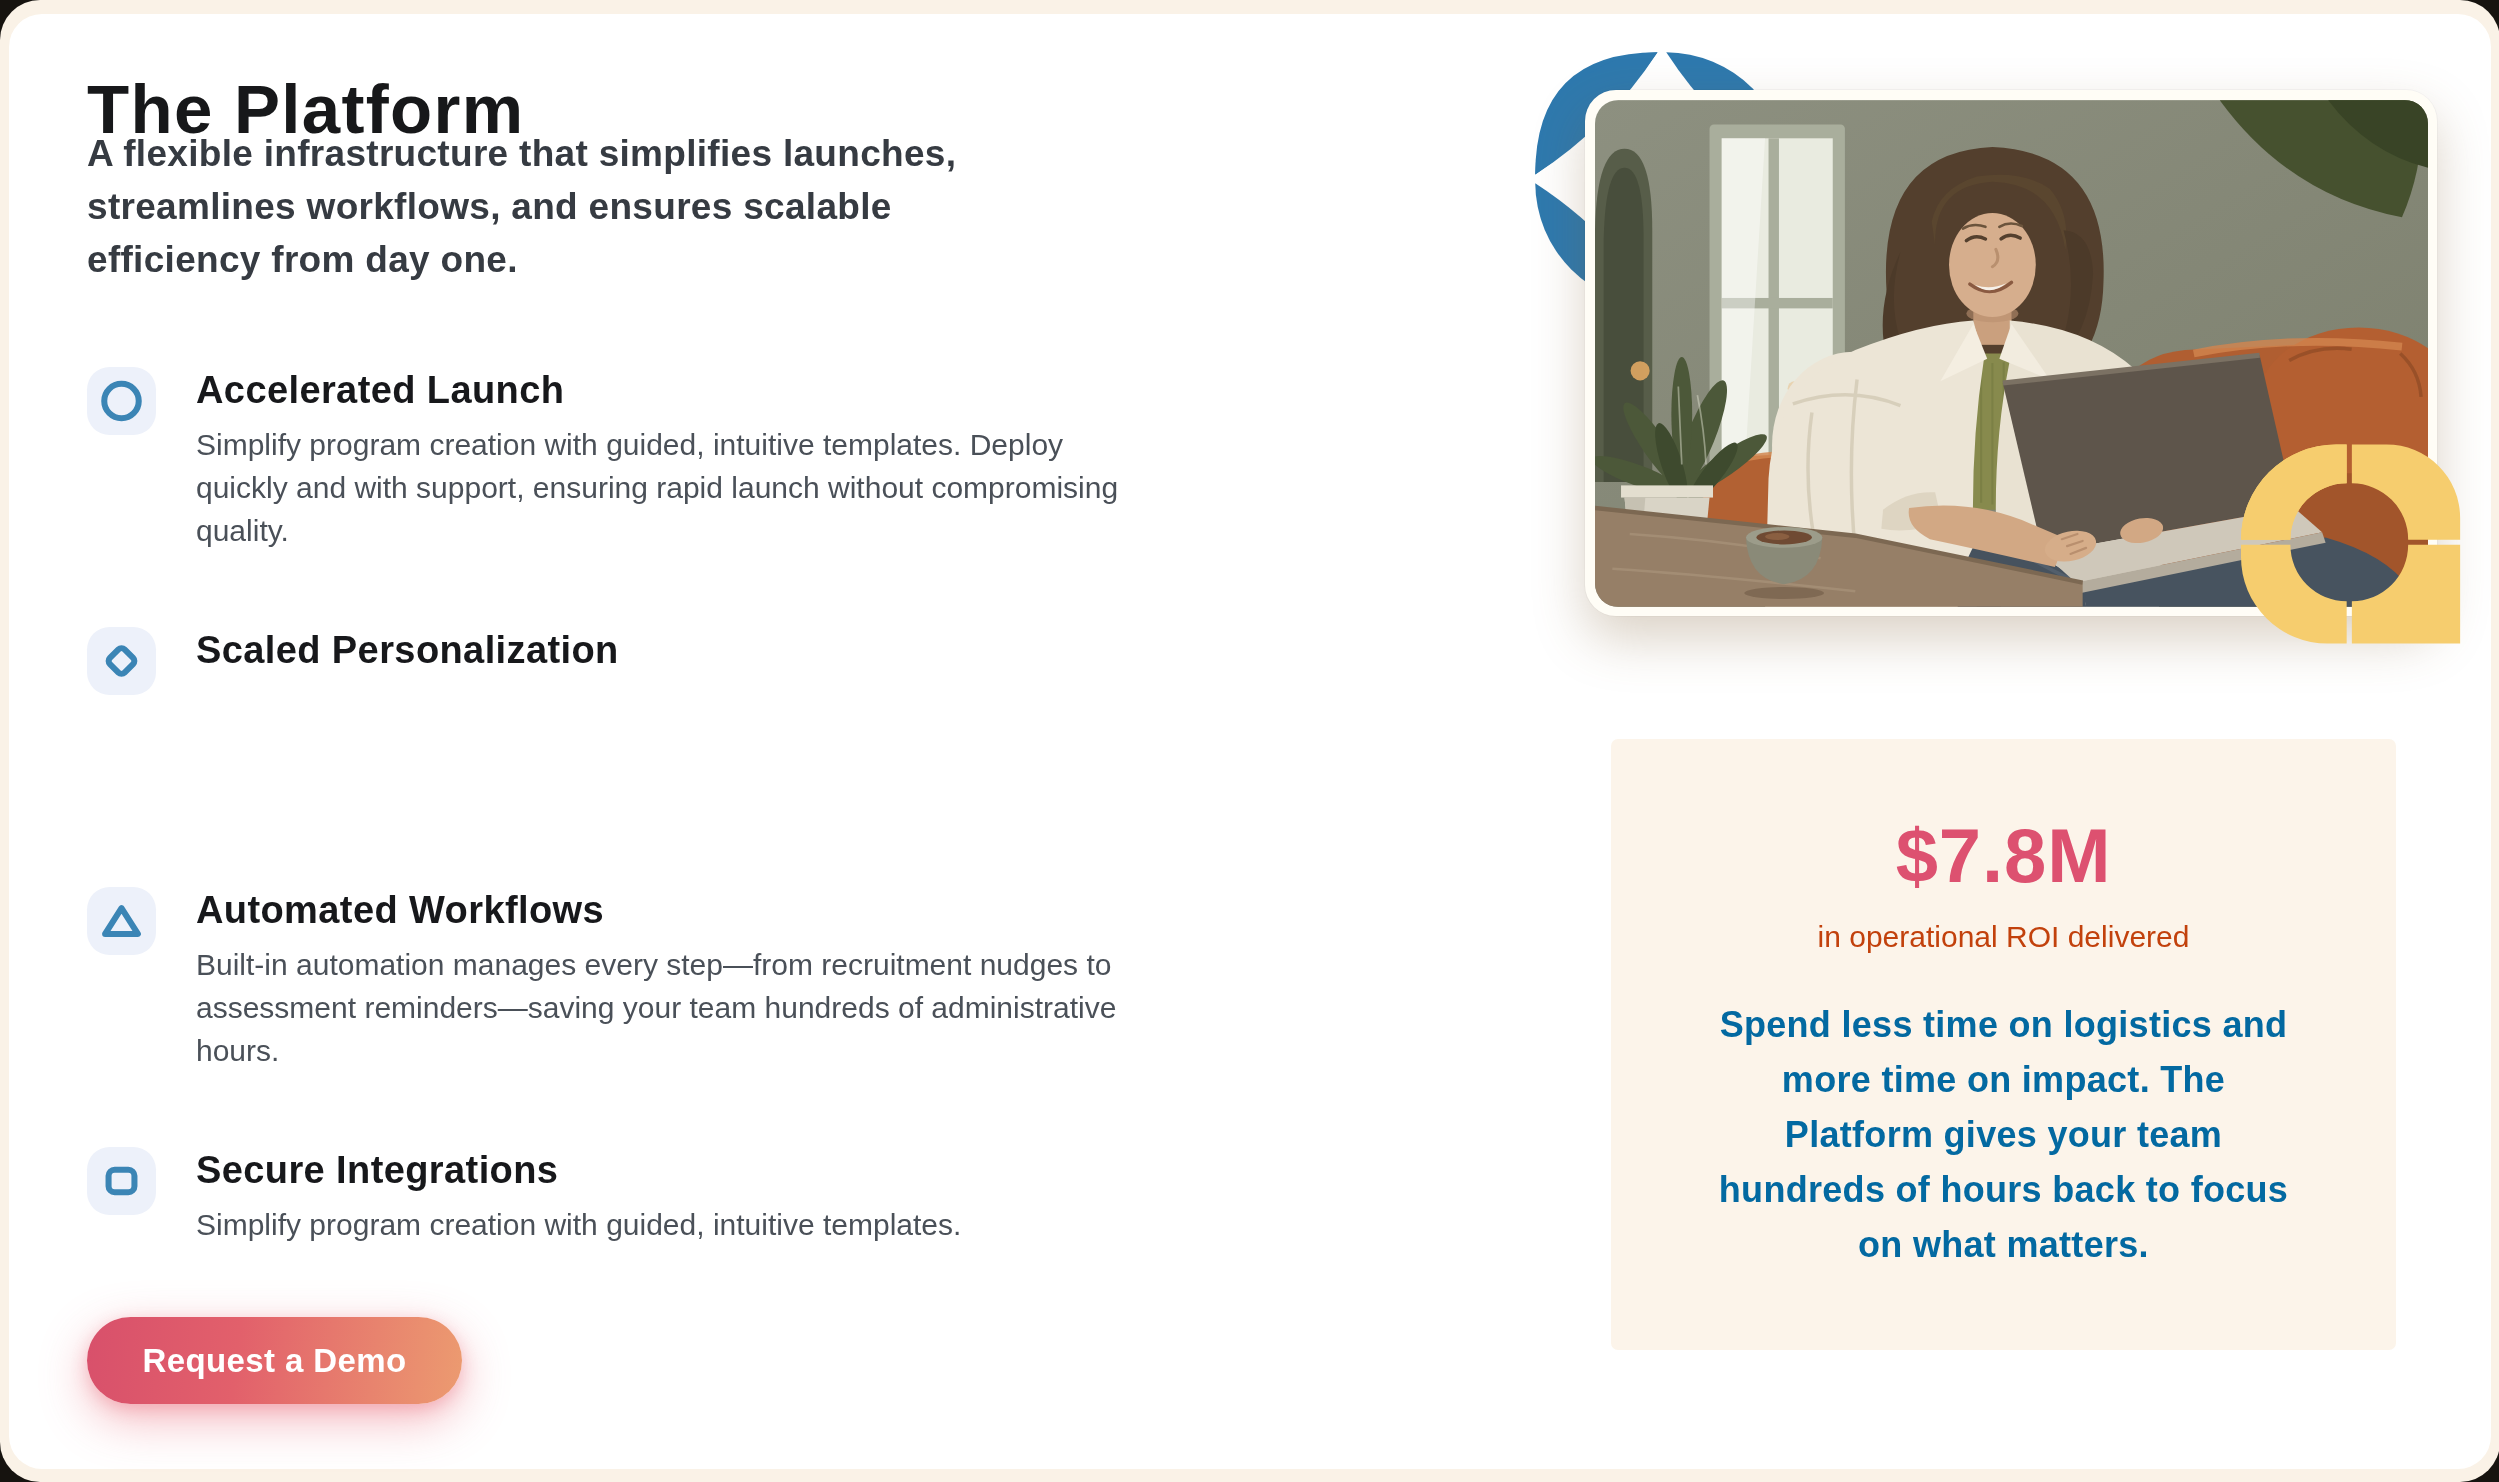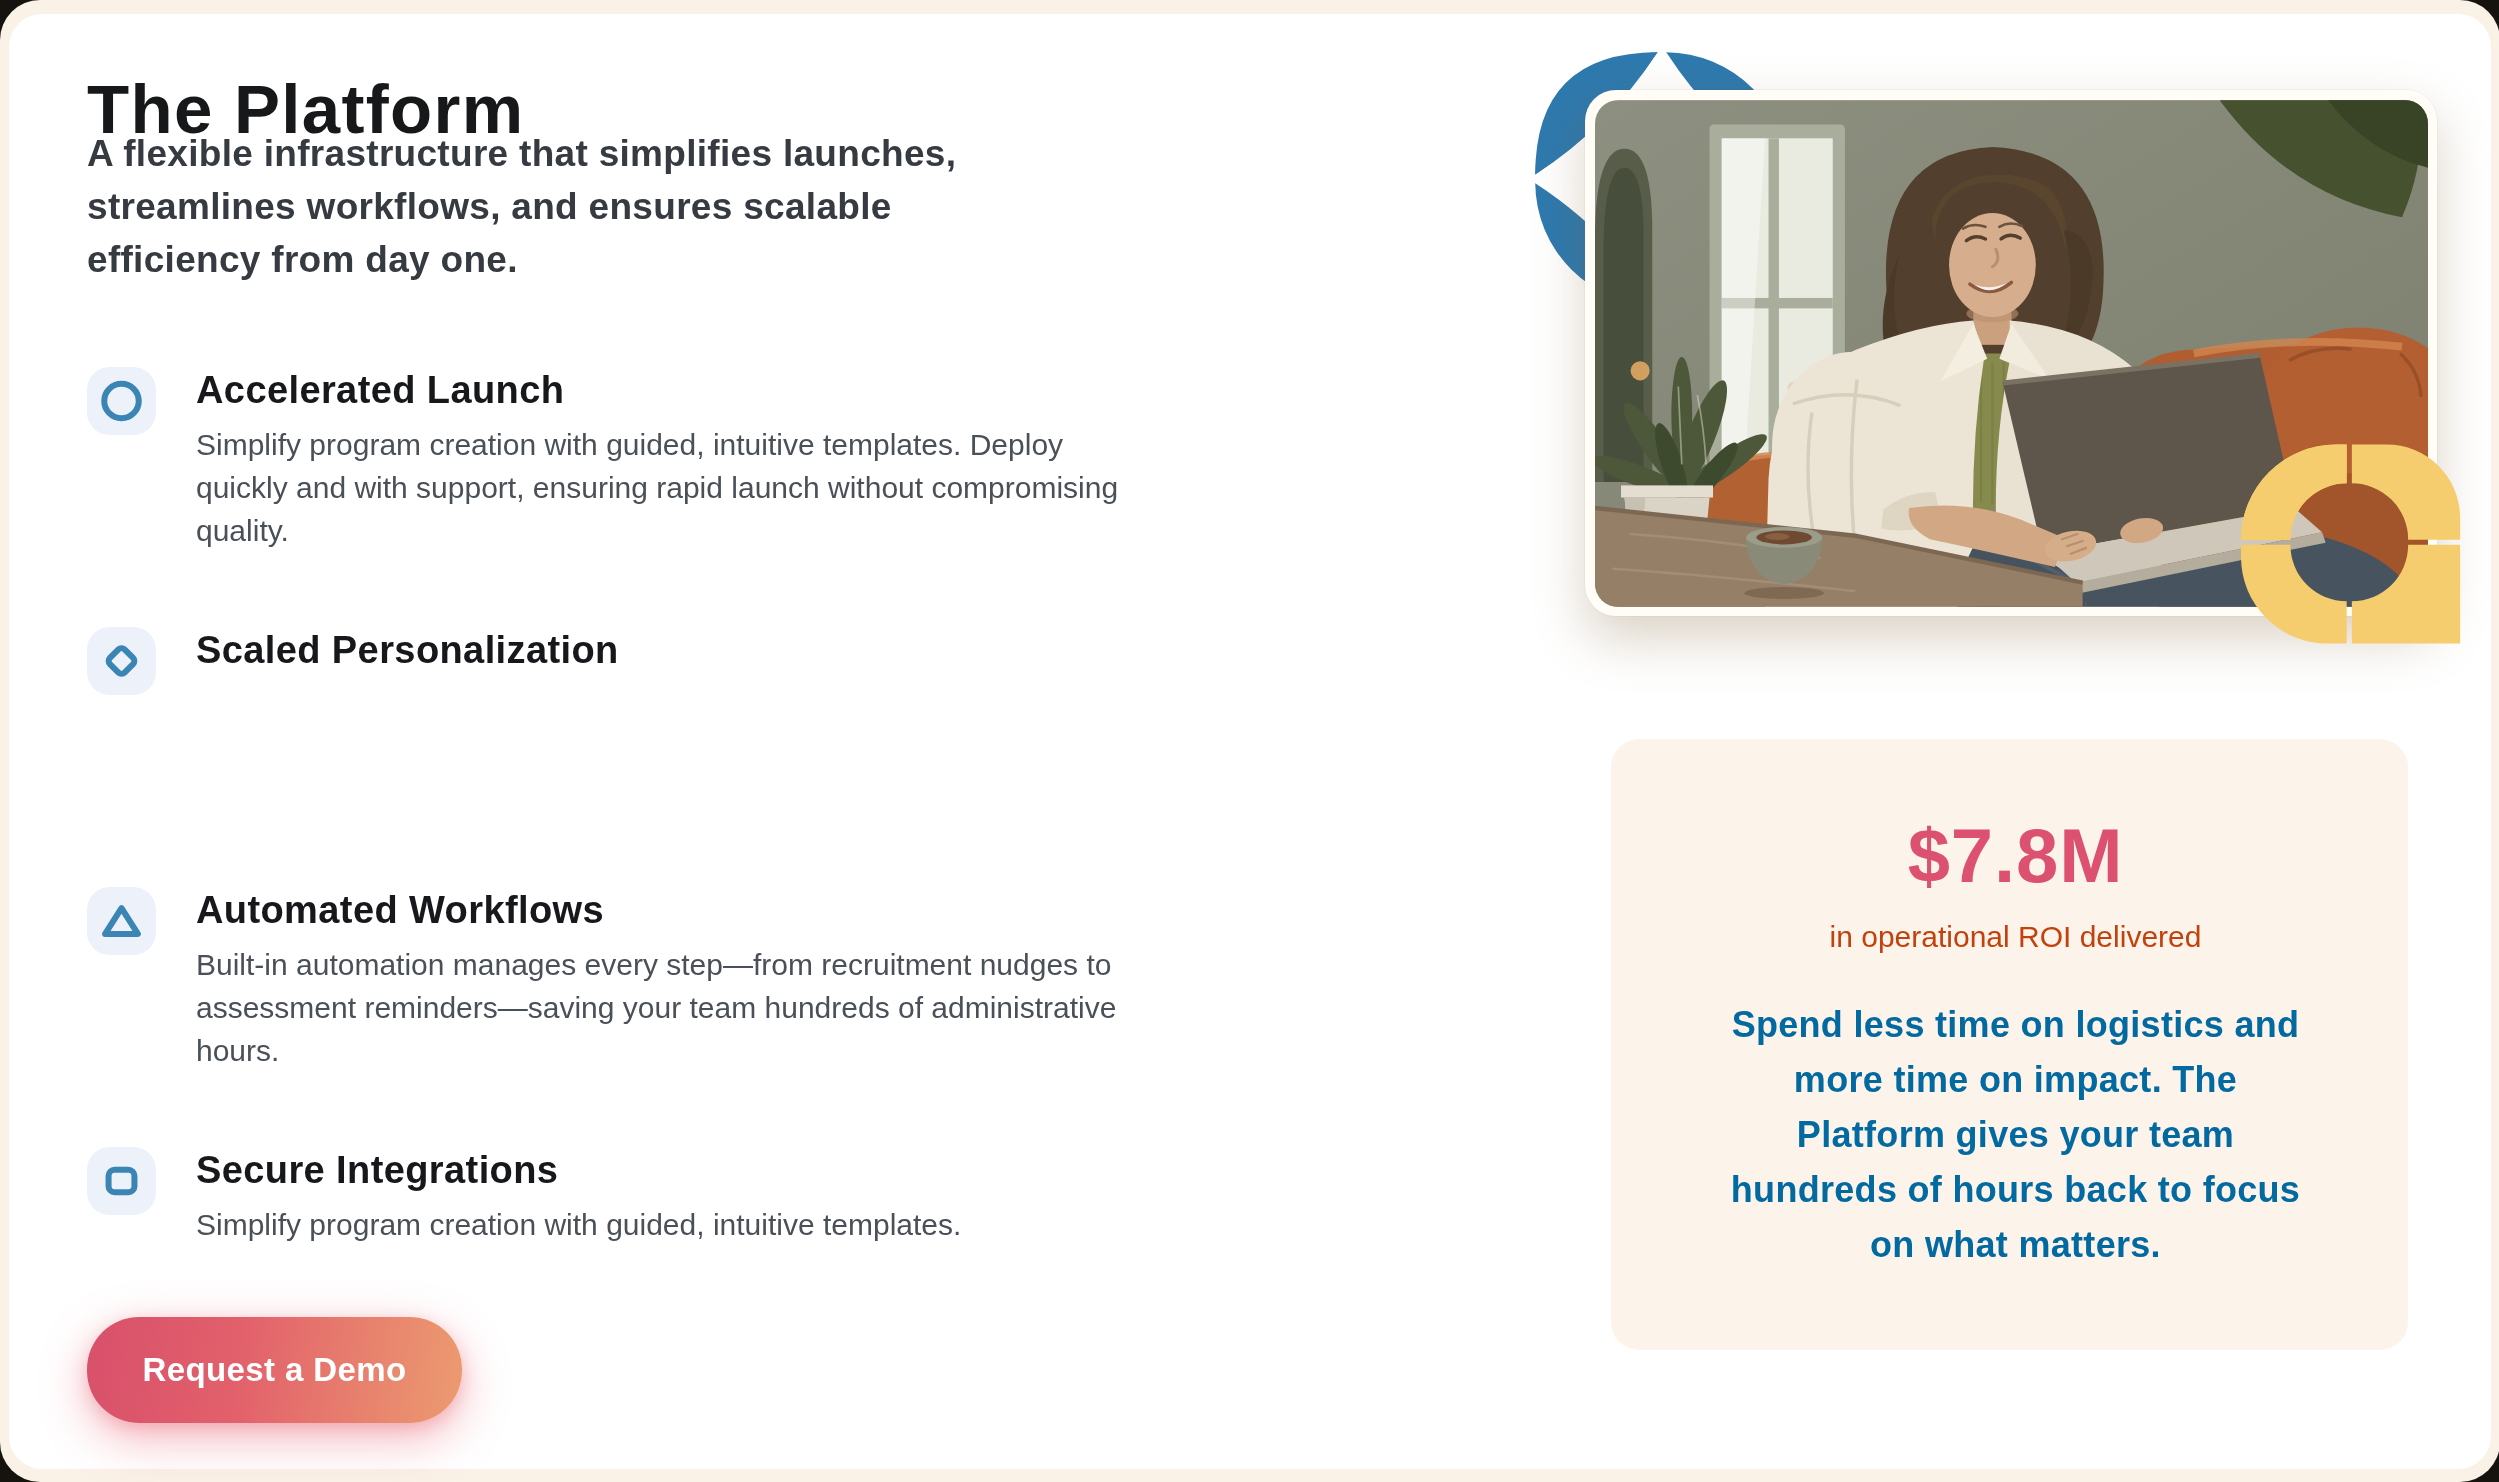--- a/index.html
+++ b/index.html
@@ -10,34 +10,34 @@
   .page-title{position:absolute;left:87px;top:26px;z-index:5;font-size:69px;font-weight:800;color:#17181a;letter-spacing:1.3px;line-height:1.1;}
   .page-subtitle{position:absolute;left:87px;top:127px;z-index:5;font-size:37px;font-weight:700;color:#363b42;line-height:53px;white-space:pre-line;letter-spacing:0.3px;}
 
   .feature{position:absolute;left:87px;z-index:5;display:flex;align-items:flex-start;width:1232px;}
   .feature-1{top:367px;} .feature-2{top:627px;} .feature-3{top:887px;} .feature-4{top:1147px;}
   .icon-tile{flex:0 0 auto;width:69px;height:68px;border-radius:22.6px;background:#edf1fa;display:flex;align-items:center;justify-content:center;}
   .feature-text{margin-left:40px;width:1111px;}
   .feature-title{font-size:38px;font-weight:800;color:#17181b;line-height:47px;letter-spacing:0.4px;}
   .feature-desc{margin-top:8.7px;font-size:30px;color:#4a5058;line-height:43px;white-space:pre-line;}
 
-  .cta-button{position:absolute;left:87px;top:1317px;z-index:5;width:375px;height:106px;border:none;cursor:pointer;
+  .cta-button{position:absolute;left:87px;top:1317px;z-index:5;width:375px;height:87px;border:none;cursor:pointer;
     border-radius:52px;background:linear-gradient(97deg,#d8506b 0%,#e2606b 40%,#ec9b70 100%);
     box-shadow:0 15.6px 48px rgba(232,103,118,.45),0 5.2px 15.6px rgba(232,103,118,.30);
     color:#ffffff;font-family:"Liberation Sans",sans-serif;font-size:33px;font-weight:700;letter-spacing:0.4px;}
 
   
   .flower-blue{position:absolute;left:1530px;top:47px;width:262px;height:262px;z-index:2;}
   .photo-card{position:absolute;left:1585px;top:90px;width:852px;height:526px;z-index:3;background:#fffdf6;border-radius:31px;
     box-shadow:0 22.6px 52px rgba(125,92,52,.28),0 0 0 0.9px rgba(0,0,0,.03);}
   .photo-frame{position:absolute;left:9.5px;top:9.5px;width:833px;height:507px;border-radius:23.4px;overflow:hidden;}
   .photo-frame svg{display:block;}
   .star-yellow{position:absolute;left:2241px;top:444px;width:220px;height:200px;z-index:4;}
 
-  .stat-card{position:absolute;left:1611px;top:739px;width:785px;height:611px;z-index:3;background:#fcf4ea;border-radius:28px;text-align:center;padding-left:12px;}
+  .stat-card{position:absolute;left:1611px;top:739px;width:785px;height:611px;z-index:3;background:#fcf4ea;border-radius:7px;text-align:center;}
   .stat-value{margin-top:73px;font-size:76px;font-weight:800;color:#dd5170;letter-spacing:0.9px;}
   .stat-label{margin-top:21px;font-size:30px;color:#c2410c;}
   .stat-desc{margin:43px auto 0;font-size:36px;font-weight:700;color:#0369a1;line-height:55px;white-space:pre-line;letter-spacing:0.3px;}
 </style>
 </head>
 <body>
 
 <div id="page">
   <div class="main-card"></div>
 

